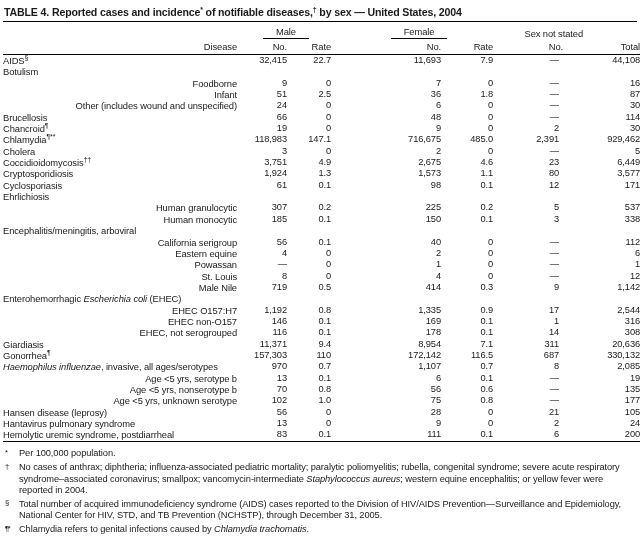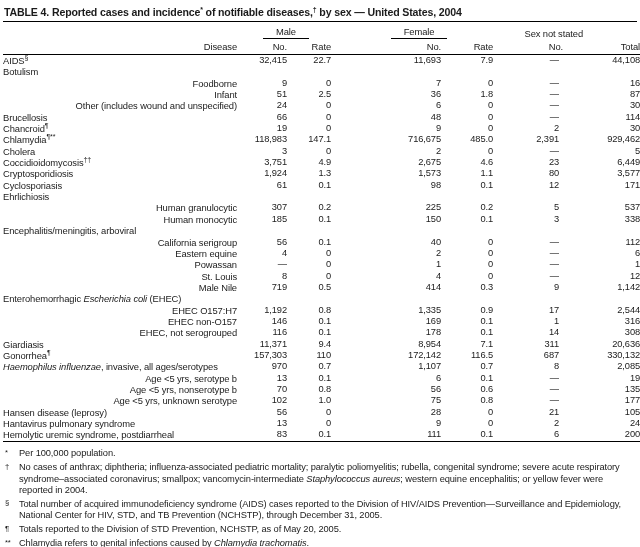--- a/index.html
+++ b/index.html
@@ -368,17 +368,17 @@
           <td class="num c-sns">6</td>
           <td class="num c-tot">200</td>
         </tr>
       </tbody>
   </table>
 
   <div class="footnotes" id="footnotes">
       <div class="footnote"><span class="fn-marker">*</span><span>Per 100,000 population.</span></div>
       <div class="footnote"><span class="fn-marker">†</span><span>No cases of anthrax; diphtheria; influenza-associated pediatric mortality; paralytic poliomyelitis; rubella, congenital syndrome; severe acute respiratory syndrome–associated coronavirus; smallpox; vancomycin-intermediate </span><i>Staphylococcus aureus</i><span>; western equine encephalitis; or yellow fever were reported in 2004.</span></div>
       <div class="footnote"><span class="fn-marker">§</span><span>Total number of acquired immunodeficiency syndrome (AIDS) cases reported to the Division of HIV/AIDS Prevention—Surveillance and Epidemiology, National Center for HIV, STD, and TB Prevention (NCHSTP), through December 31, 2005.</span></div>
-      <div class="footnote"><span class="fn-marker">¶</span><span>Totals reported to the Division of STD Prevention, NCHSTP, as of May 20, 2005.</span></div>
+      <div class="footnote"><span class="fn-marker">¶</span></div>
       <div class="footnote"><span class="fn-marker">**</span><span>Chlamydia refers to genital infections caused by </span><i>Chlamydia trachomatis</i><span>.</span></div>
     </div>
 
 </div>
 
 </body></html>

